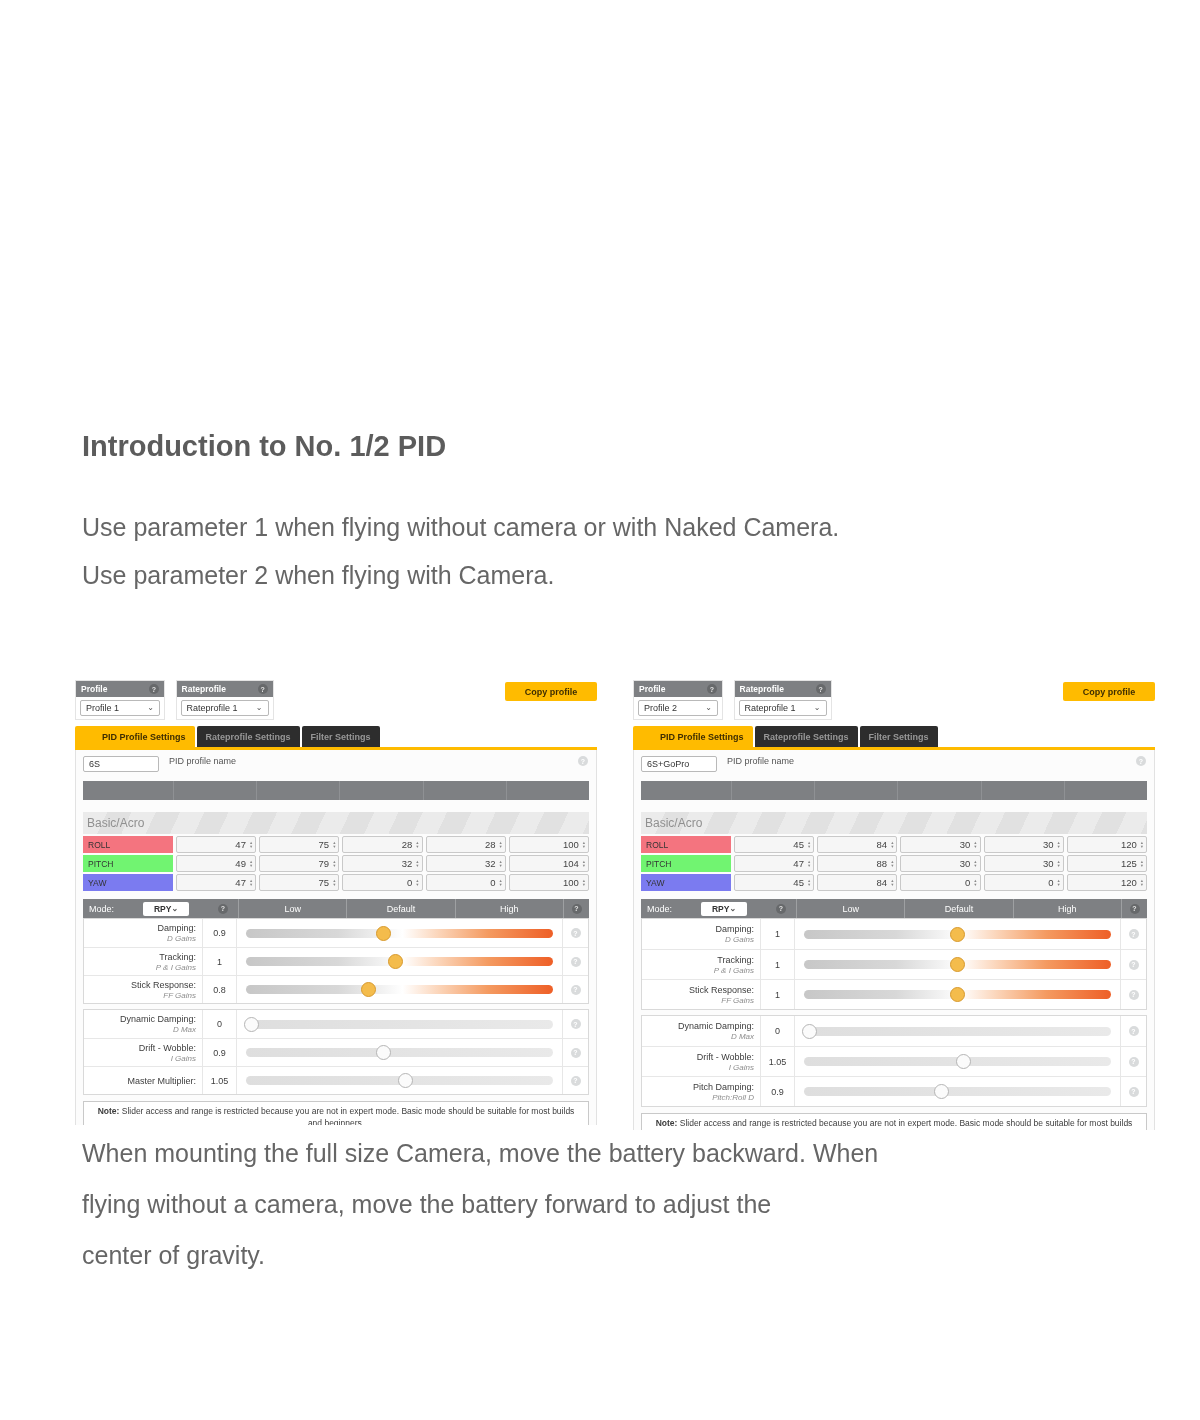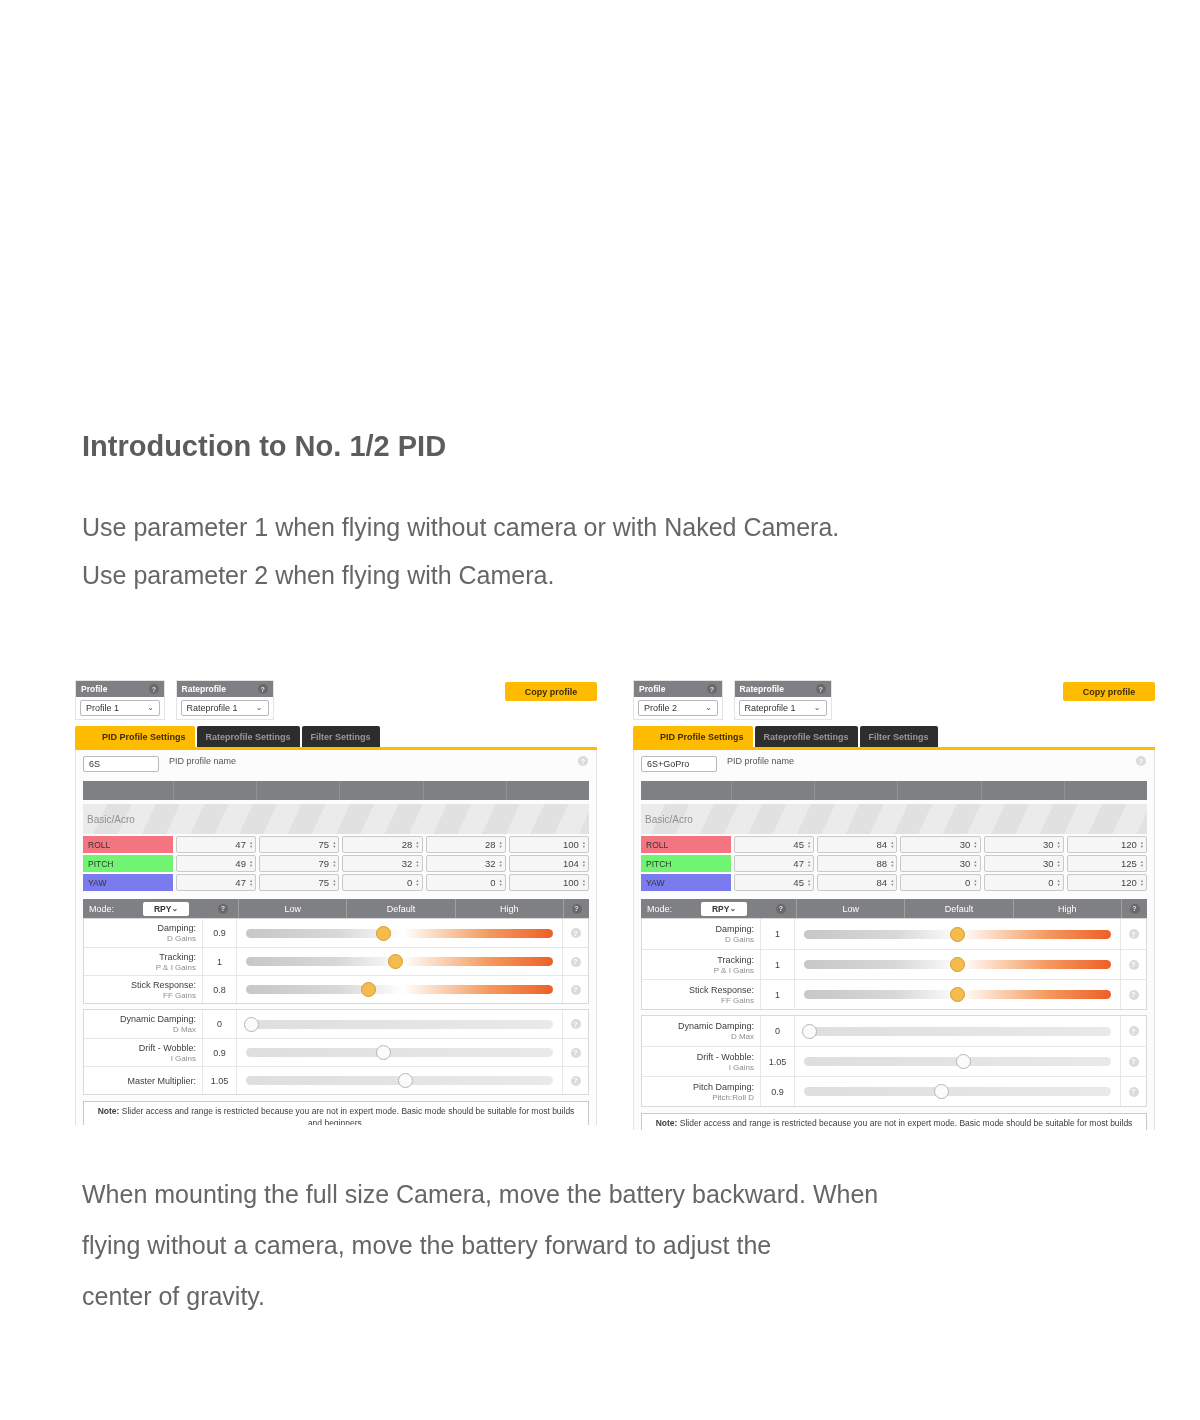--- a/index.html
+++ b/index.html
@@ -6,21 +6,21 @@
   html,body { margin:0; padding:0; background:#fff; }
   .page { position:relative; width:1200px; height:1420px; background:#fff; overflow:hidden;
           font-family:"Liberation Sans", sans-serif; }
 
   
   .doc-title { position:absolute; top:236px; left:0; width:100%; margin:0; text-align:center;
                font-size:44px; font-weight:bold; color:#6d6d6d; letter-spacing:-0.5px; }
   .doc-heading { position:absolute; top:430px; left:82px; margin:0;
                  font-size:29px; font-weight:bold; color:#5c5c5c; }
   .doc-intro { position:absolute; top:503px; left:82px; font-size:25px; color:#666; line-height:48px; }
-  .doc-outro { position:absolute; top:1169px; left:82px; font-size:25px; color:#666; line-height:51px; }
+  .doc-outro { position:absolute; top:1128px; left:82px; font-size:25px; color:#666; line-height:51px; }
 
   
   .shots { position:absolute; top:678px; left:0; width:1200px; height:470px; }
   .shot { position:absolute; top:0; width:548px; height:447px; overflow:hidden;
           padding:2px 11px 0 15px; font-size:9px; color:#444; --rh:28px; background:#fff; }
   .shot:first-child { left:60px; }
   .shot:last-child  { left:618px; }
   .shot.clipped { --rh:30px; height:452px; }
 
   .top-row { position:relative; height:40px; margin-bottom:6px; }
@@ -55,21 +55,21 @@
   .name-input { width:76px; height:16px; border:1px solid #b9b9b9; background:#fff; border-radius:2px;
                 display:flex; align-items:center; padding:0 5px; font-size:9px; color:#333; }
   .name-label { margin-left:10px; color:#555; font-size:9px; }
   .name-row .q { position:absolute; right:1px; }
 
   .pid-table { margin-top:5px; }
   .pt-head { display:flex; height:19px; background:#7e8083; }
   .pt-axis-h { flex:0 0 90px; }
   .pt-col { flex:1; display:flex; align-items:center; justify-content:center; color:#fff;
             font-weight:bold; font-size:8.5px; border-left:1px solid #8f9194; }
-  .pt-group { height:30px; margin-top:4px; color:#909090; font-size:10px; display:flex; align-items:center;
+  .pt-group { height:22px; margin-top:12px; color:#909090; font-size:12px; display:flex; align-items:center;
               padding-left:4px;
               background:repeating-linear-gradient(115deg,#ebebeb 0 22px,#e1e1e1 22px 44px); }
   .pt-row { display:flex; height:17px; margin-top:2px; }
   .pt-axis { flex:0 0 90px; display:flex; align-items:center; padding-left:5px; font-size:8.5px; color:#333; }
   .pt-cell { flex:1; margin-left:3px; background:#f6f6f6; border:1px solid #c9c9c9; border-radius:2px;
              display:flex; align-items:center; justify-content:flex-end; padding-right:3px;
              font-size:9.5px; color:#444; }
   .stepper { display:flex; flex-direction:column; margin-left:4px; font-size:4.5px; line-height:4px; color:#8a8a8a; }
 
   .mode-sec { margin-top:8px; }
@@ -86,21 +86,21 @@
   .mode-qcol { flex:0 0 26px; height:100%; display:flex; align-items:center; justify-content:center;
                border-left:1px solid rgba(255,255,255,0.25); }
 
   .sl-group { border:1px solid #d9d9d9; background:#fff; }
   .sl-group-b { margin-top:5px; }
   .sl-row { display:flex; align-items:stretch; height:var(--rh); background:#fff; }
   .sl-row + .sl-row { border-top:1px solid #e7e7e7; }
   .sl-label { flex:0 0 118px; display:flex; flex-direction:column; align-items:flex-end;
               justify-content:center; padding-right:6px; }
   .sl-main { font-size:9px; color:#3d3d3d; }
-  .sl-sub { font-size:8px; color:#8d8d8d; margin-top:1px; }
+  .sl-sub { font-size:8px; font-style:italic; color:#8d8d8d; margin-top:1px; }
   .sl-value { flex:0 0 35px; border-left:1px solid #e7e7e7; border-right:1px solid #e7e7e7;
               display:flex; align-items:center; justify-content:center; font-size:9px; color:#3d3d3d; }
   .sl-twrap { flex:1; display:flex; align-items:center; padding:0 9px; }
   .sl-track { position:relative; width:100%; height:9px; border-radius:5px; }
   .sl-track.on  { background:linear-gradient(to right,#c7c7c7,#d8d8d8 30%,#f3f3f3 45%,#ffffff 51%,
                   #fbd4b8 63%,#f49a60 79%,#ee5f27 100%); }
   .sl-track.off { background:linear-gradient(to right,#dedede,#e9e9e9); }
   .sl-knob { position:absolute; top:-3px; width:15px; height:15px; border-radius:50%; cursor:pointer; }
   .on  .sl-knob { background:#f4bc4c; border:1px solid #d89a2e; }
   .off .sl-knob { background:#fbfbfb; border:1px solid #b5b5b5; }

